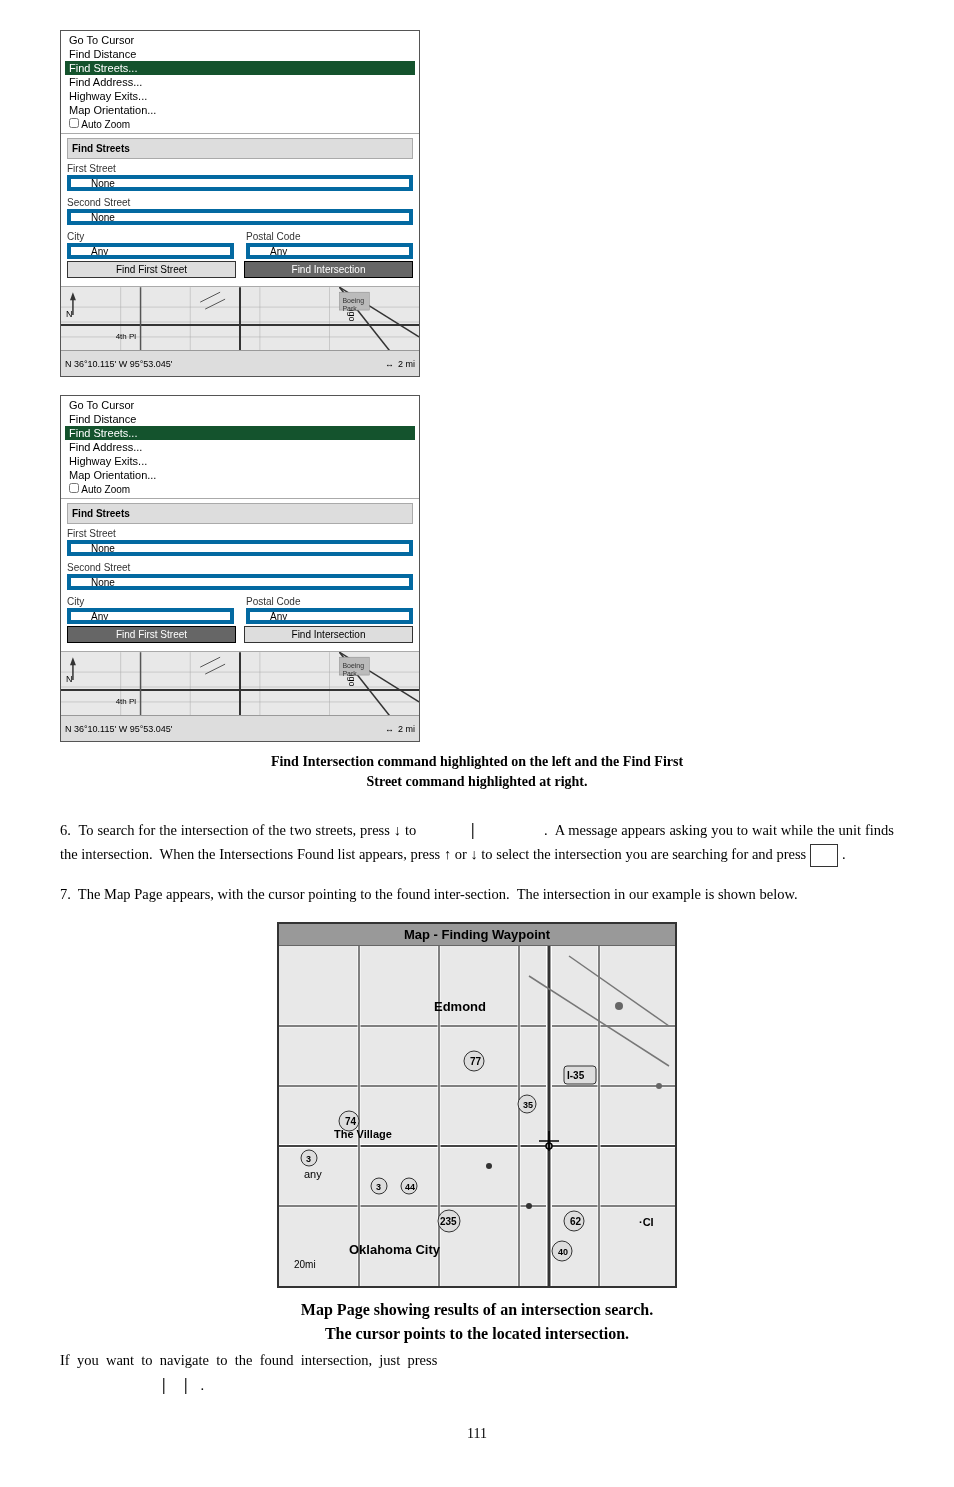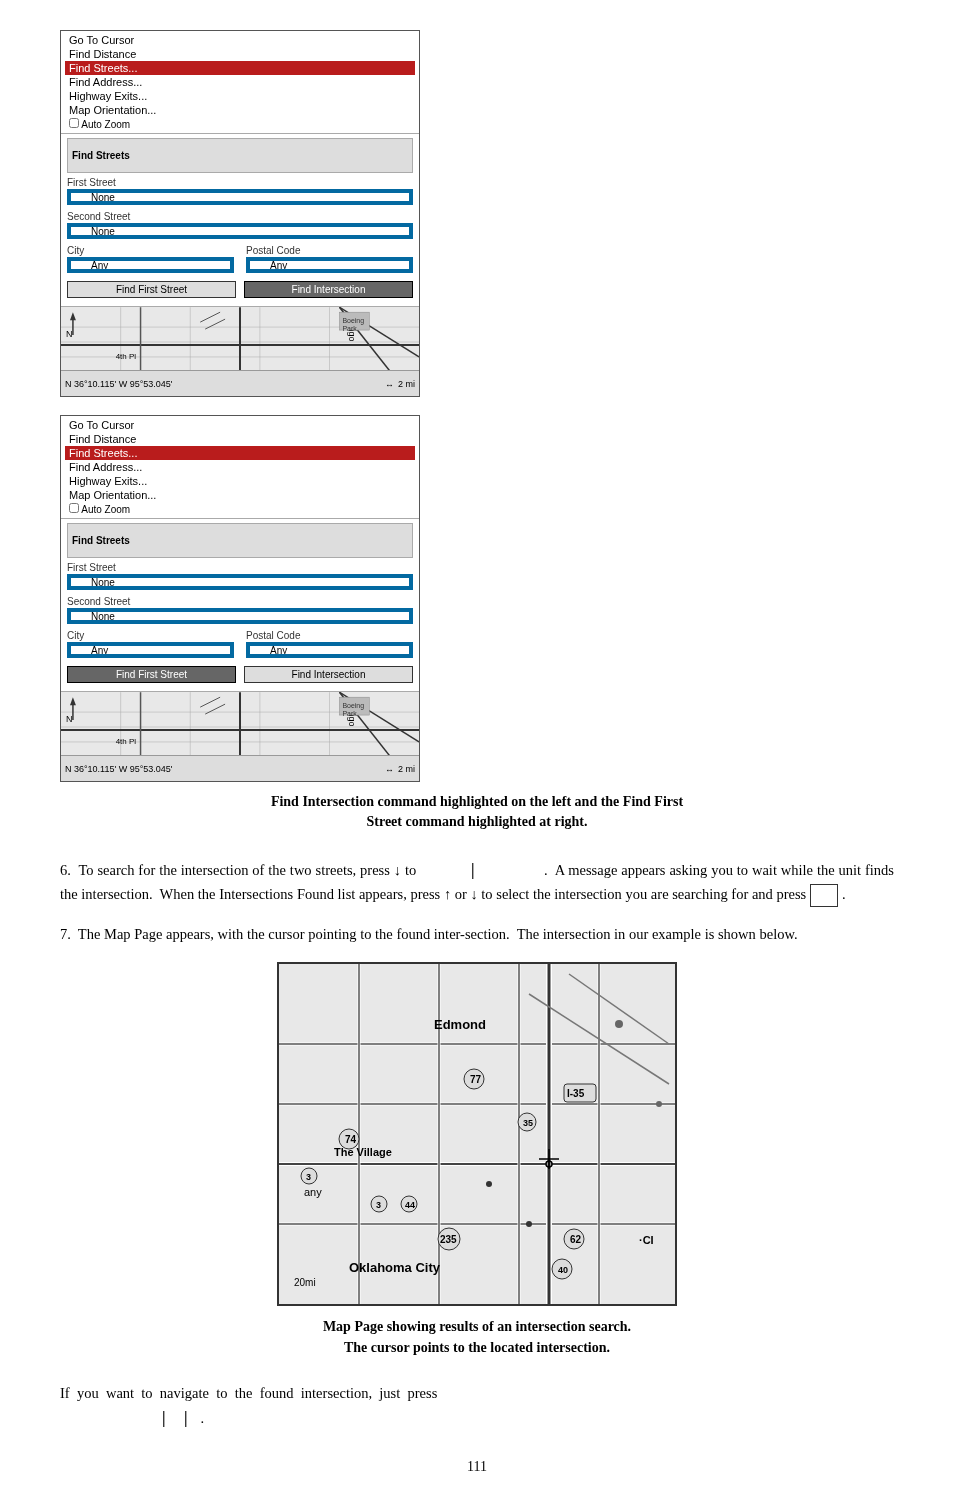--- a/index.html
+++ b/index.html
@@ -37,34 +37,34 @@
     }
 
     .panel-menu-item {
       padding: 1px 4px;
       cursor: pointer;
       font-size: 11px;
       white-space: nowrap;
     }
 
     .panel-menu-item.highlighted {
-      background: #b91c1c;
+      background: #14532d;
       color: #fff;
     }
 
     .panel-form {
       padding: 4px 6px;
       background: #fff;
     }
 
     .panel-section-label {
       font-size: 10px;
       font-weight: bold;
       background: #ddd;
-      padding: 11px 4px;
+      padding: 4px 4px;
       margin-bottom: 2px;
       border: 1px solid #aaa;
     }
 
     .panel-field-label {
       font-size: 10px;
       color: #333;
       margin-top: 4px;
       margin-bottom: 1px;
     }
@@ -84,21 +84,20 @@
       gap: 12px;
     }
 
     .panel-col {
       flex: 1;
     }
 
     .panel-buttons {
       display: flex;
       gap: 8px;
-      margin-top: 6px;
       margin-bottom: 4px;
     }
 
     .panel-btn {
       flex: 1;
       border: 1.5px solid #333;
       background: #ddd;
       font-size: 10px;
       padding: 2px 4px;
       text-align: center;
@@ -201,22 +200,22 @@
       padding: 2px 6px;
       font-size: 11px;
       font-family: Arial, sans-serif;
       display: flex;
       justify-content: space-between;
     }
 
     .map-caption {
       text-align: center;
       font-weight: bold;
-      font-size: 14px;
-      margin-bottom: 24px;
+      font-size: 16px;
+      margin-bottom: 3px;
       line-height: 1.5;
     }
 
     
     .page-number {
       text-align: center;
       font-size: 14px;
       margin-top: 28px;
     }
 
@@ -391,20 +390,21 @@
   <span style="display:inline-block; border: 1px solid #333; padding: 0 6px; font-size:13px; font-family:Arial;">&nbsp;&nbsp;&nbsp;&nbsp;</span>
   .
 </div>
 
 <div class="para">
   7.&nbsp; The Map Page appears, with the cursor pointing to the found inter-section.&nbsp; The intersection in our example is shown below.
 </div>
 
 <div class="big-map-container">
   <div class="big-map">
+    <div class="big-map-title">Map - Finding Waypoint</div>
     <div class="big-map-body">
       <svg width="400" height="340" viewBox="0 0 400 340" xmlns="http://www.w3.org/2000/svg" style="position:absolute;top:0;left:0;">
 
         <rect width="400" height="340" fill="#e8e8e8"></rect>
 
         <line x1="0" y1="80" x2="400" y2="80" stroke="#fff" stroke-width="3"></line>
         <line x1="0" y1="80" x2="400" y2="80" stroke="#555" stroke-width="1.5"></line>
 
         <line x1="0" y1="140" x2="400" y2="140" stroke="#fff" stroke-width="3"></line>
         <line x1="0" y1="140" x2="400" y2="140" stroke="#555" stroke-width="1.5"></line>

